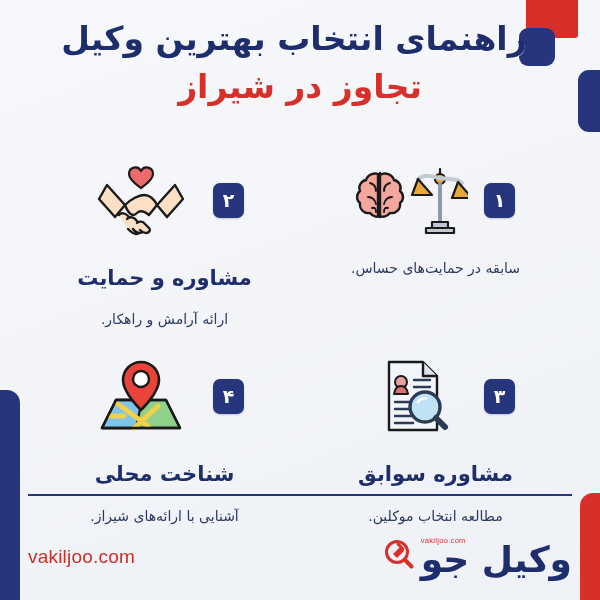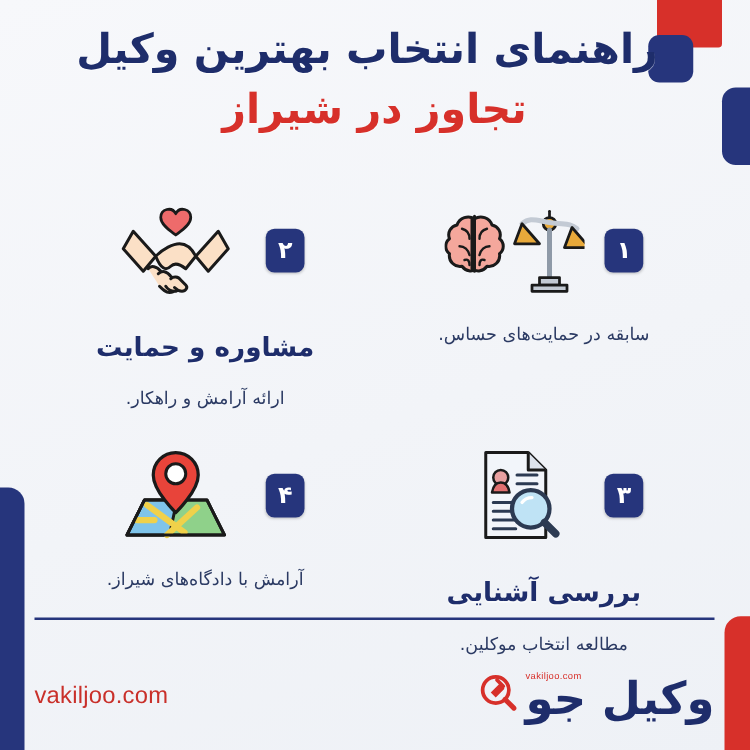--- a/index.html
+++ b/index.html
@@ -216,21 +216,21 @@
             </g>
             <g>
               <circle cx="58" cy="49" r="15" fill="#bfe3f5" stroke="#2c3a52" stroke-width="3.4"></circle>
               <path d="M51 44c2-3 5-4 8-4" fill="none" stroke="#ffffff" stroke-width="2.6" stroke-linecap="round"></path>
               <path d="M69 60l9 9" stroke="#2c3a52" stroke-width="6" stroke-linecap="round"></path>
             </g>
           </svg>
         </div>
         <div class="badge">۳</div>
       </div>
-      <div class="cell-title">بررسی آشنایی</div>
+      <div class="cell-title">مشاوره سوابق</div>
       <div class="cell-sub">مطالعه انتخاب موکلین.</div>
     </div>
 
     <div class="cell">
       <div class="cell-head">
         <div class="icon-wrap">
           <svg width="90" height="76" viewBox="0 0 90 76">
             <g stroke="#1a1a1a" stroke-width="2.4" stroke-linejoin="round">
               <path d="M20 42h50l14 28H6z" fill="#8fd18a"></path>
               <path d="M20 42h26l-6 28H6z" fill="#7fc4ea"></path>
@@ -240,21 +240,22 @@
               <path d="M62 48L38 70"></path>
               <path d="M14 58h14"></path>
             </g>
             <path d="M20 42h50l14 28H6z" fill="none" stroke="#1a1a1a" stroke-width="2.4" stroke-linejoin="round"></path>
             <path d="M45 4c-10 0-18 8-18 18 0 13 18 30 18 30s18-17 18-30c0-10-8-18-18-18z" fill="#e8443a" stroke="#1a1a1a" stroke-width="2.6" stroke-linejoin="round"></path>
             <circle cx="45" cy="21" r="8" fill="#ffffff" stroke="#1a1a1a" stroke-width="2.4"></circle>
           </svg>
         </div>
         <div class="badge">۴</div>
       </div>
-      <div class="cell-sub">آرامش با دادگاه‌های شیراز.</div>
+      <div class="cell-title">شناخت محلی</div>
+      <div class="cell-sub">آشنایی با ارائه‌های شیراز.</div>
     </div>
 
   </div>
 
   <div class="footer">
     <div class="footer-rule"></div>
     <div class="footer-row">
       <div class="brand">
         <span>
           <svg width="34" height="34" viewBox="0 0 34 34">

